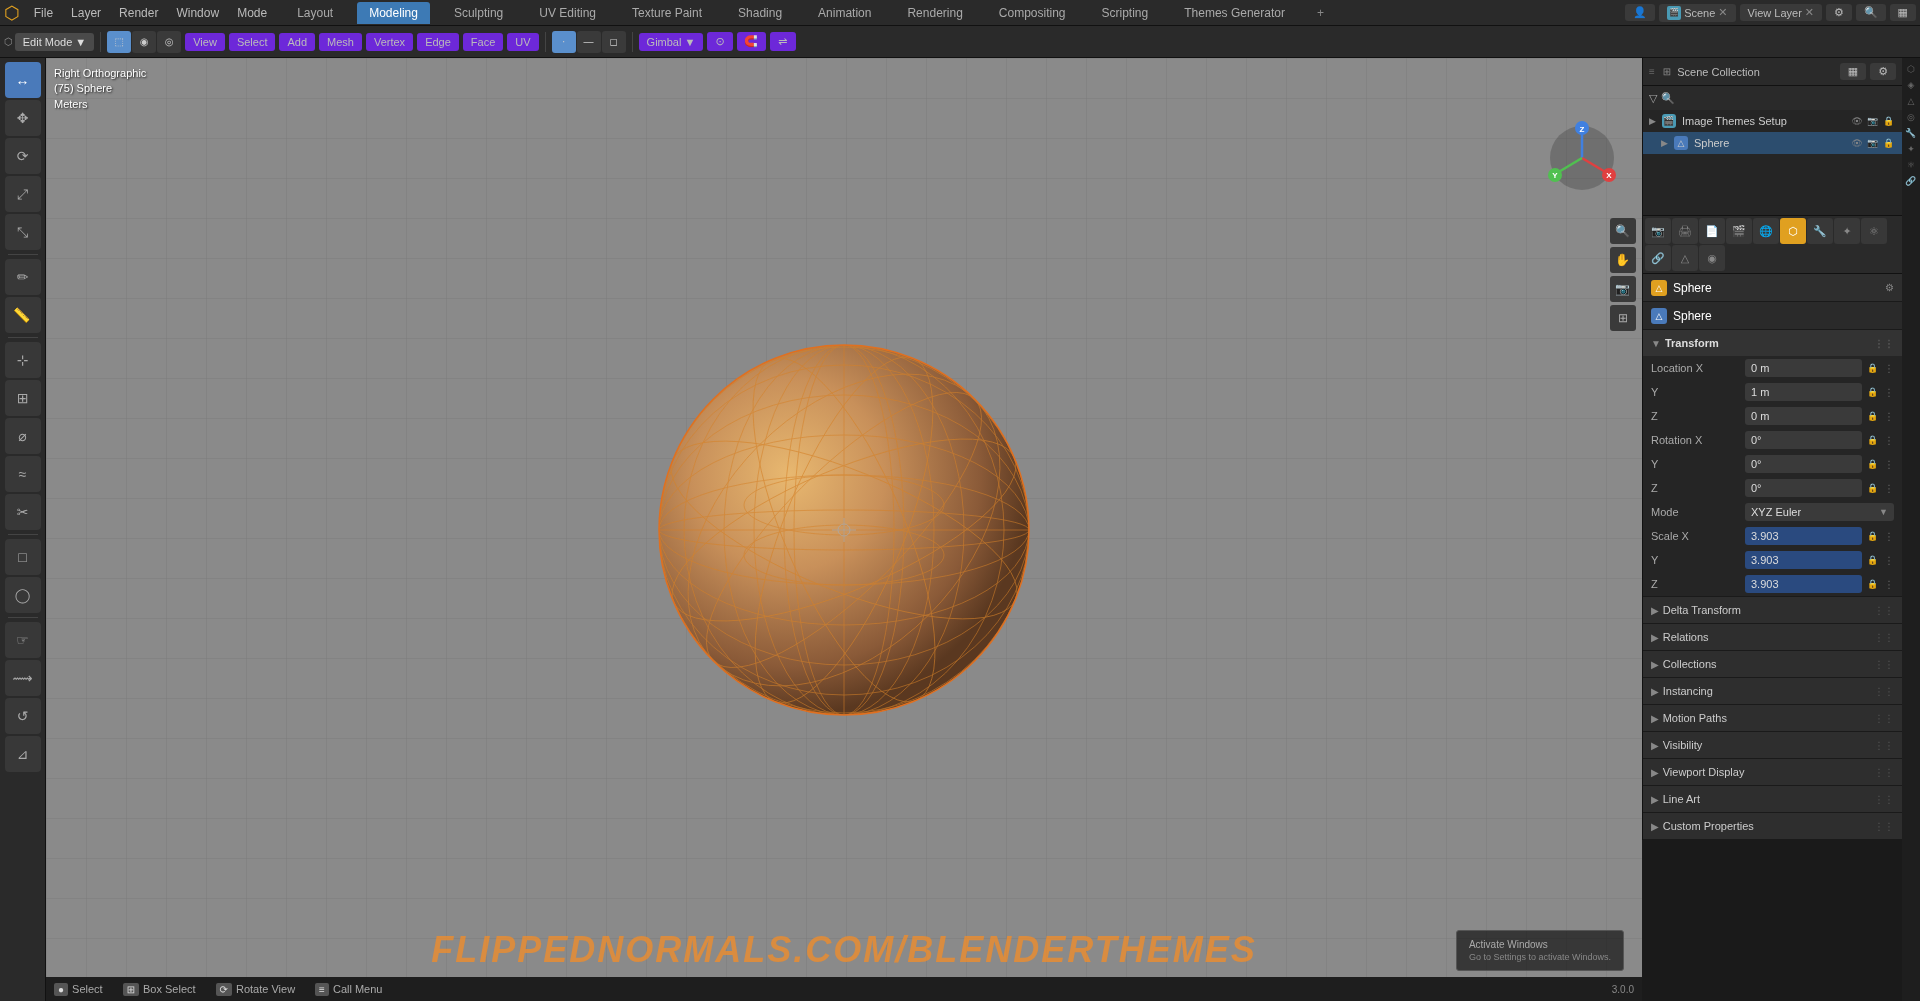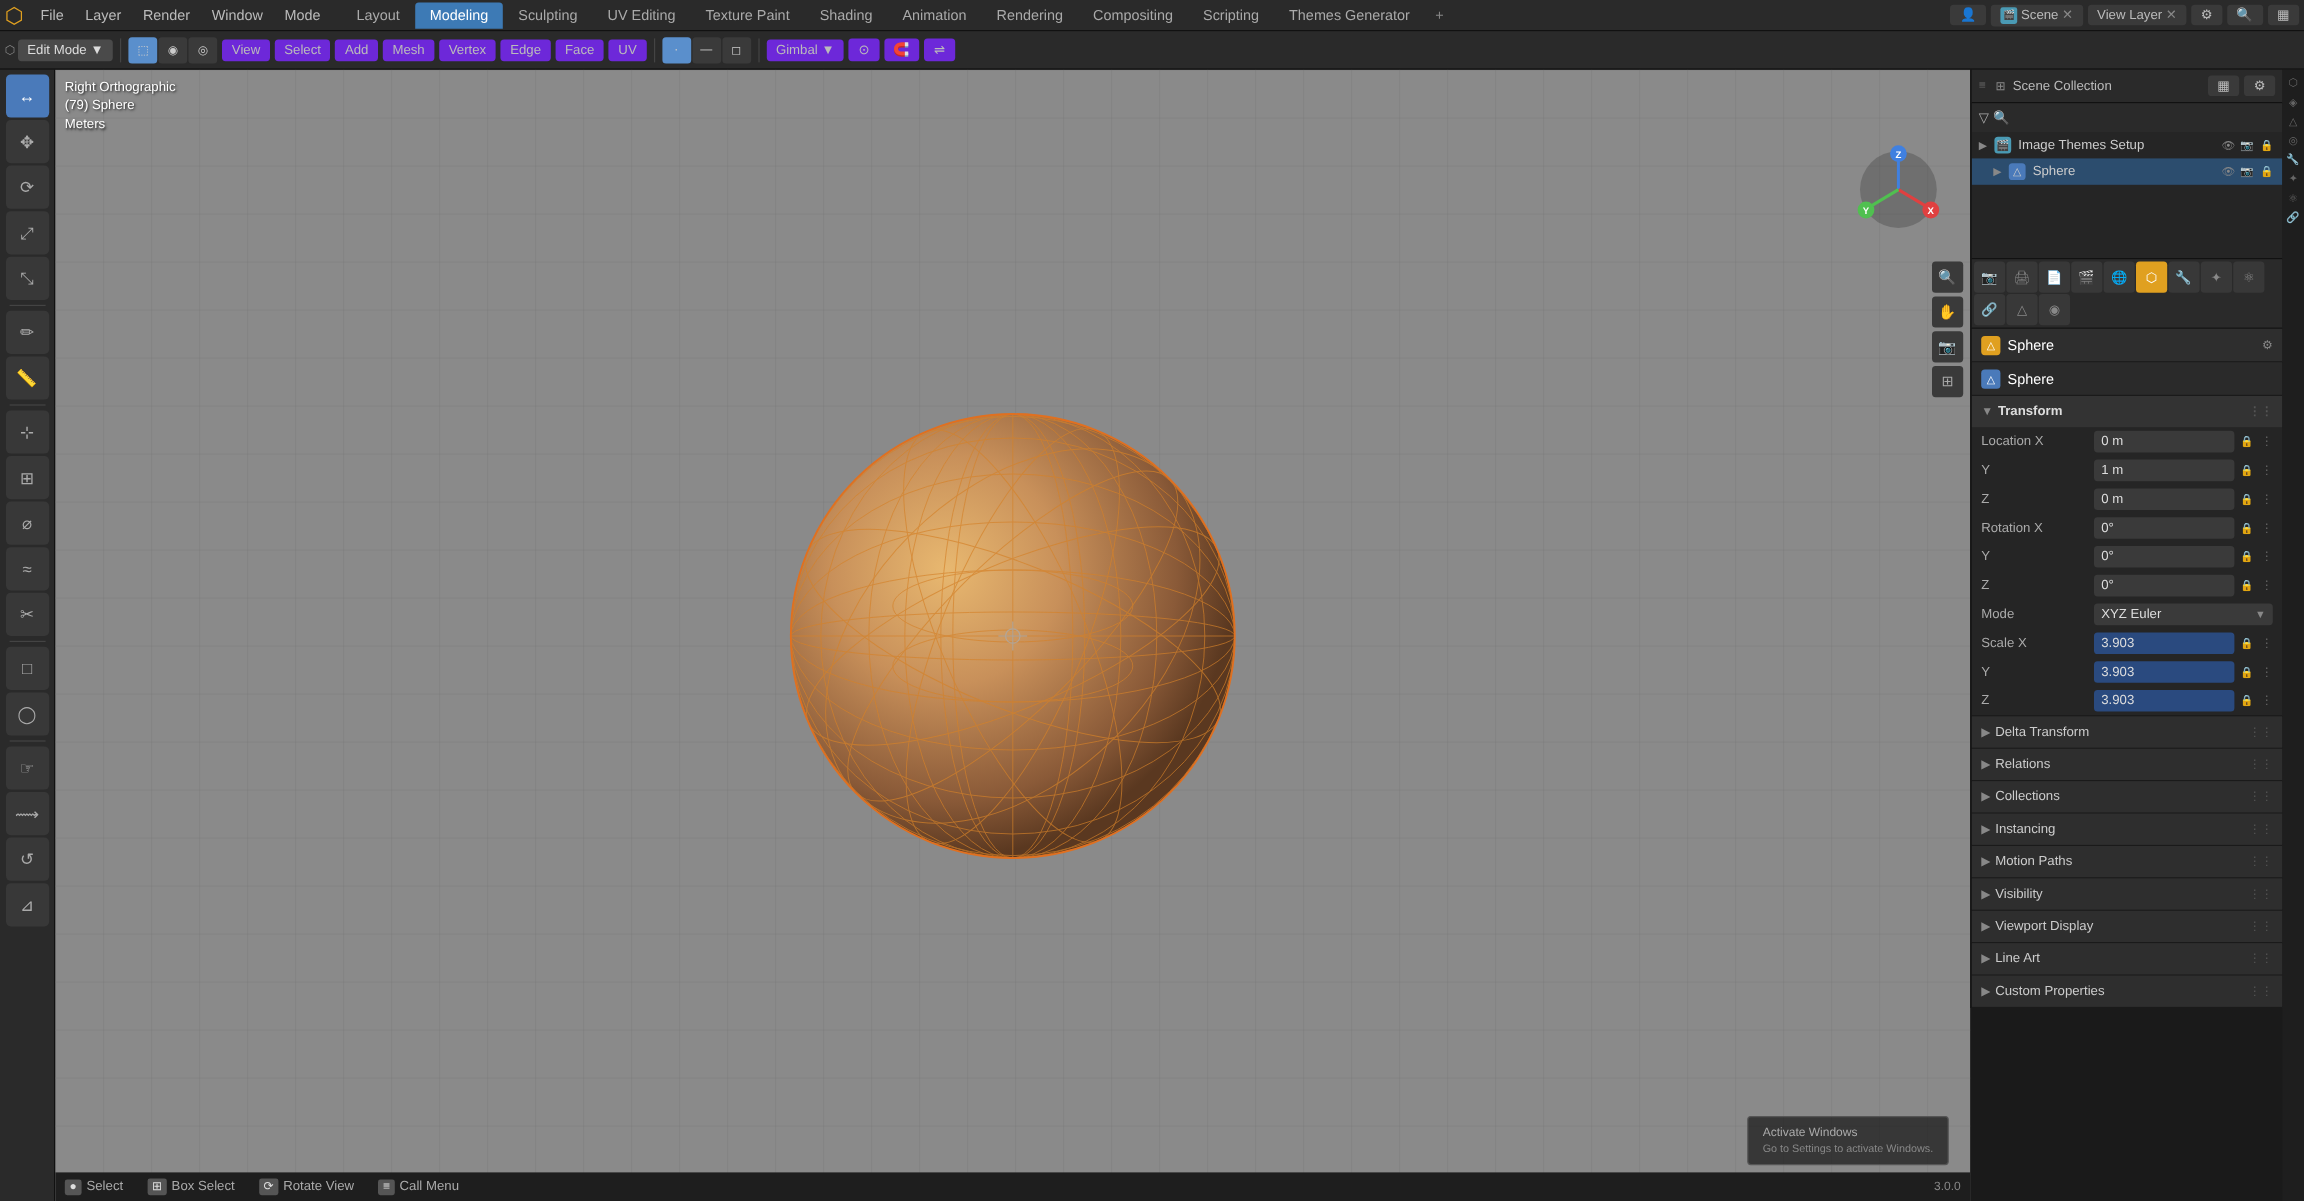--- a/index.html
+++ b/index.html
@@ -550,21 +550,21 @@
 <body>
 
 <div id="top-menu">
   <span style="font-size:18px; margin-right:4px; color:#e0a020;">⬡</span>
   <span class="top-menu-item">File</span>
   <span class="top-menu-item">Layer</span>
   <span class="top-menu-item">Render</span>
   <span class="top-menu-item">Window</span>
   <span class="top-menu-item">Mode</span>
 
-  <div style="display:flex; gap:1px; margin-left:8px; align-items:center;">
+  <div style="display:flex; gap:12px; margin-left:8px; align-items:center;">
     <span class="ws-tab">Layout</span>
     <span class="ws-tab ws-tab-active">Modeling</span>
     <span class="ws-tab">Sculpting</span>
     <span class="ws-tab">UV Editing</span>
     <span class="ws-tab">Texture Paint</span>
     <span class="ws-tab">Shading</span>
     <span class="ws-tab">Animation</span>
     <span class="ws-tab">Rendering</span>
     <span class="ws-tab">Compositing</span>
     <span class="ws-tab">Scripting</span>
@@ -707,21 +707,21 @@
         <g stroke="#aaa" stroke-width="1" opacity="0.8">
           <line x1="178" y1="190" x2="202" y2="190"></line>
           <line x1="190" y1="178" x2="190" y2="202"></line>
           <circle cx="190" cy="190" r="6" fill="none"></circle>
         </g>
       </svg>
     </div>
 
     <div id="viewport-info">
       <div>Right Orthographic</div>
-      <div>(79) Sphere</div>
+      <div>(75) Sphere</div>
       <div>Meters</div>
     </div>
 
     <div id="gizmo">
       <svg viewBox="0 0 80 80" xmlns="http://www.w3.org/2000/svg">
         <circle cx="40" cy="40" r="32" fill="rgba(50,50,50,0.3)"></circle>
 
         <line x1="40" y1="40" x2="40" y2="12" stroke="#4080e0" stroke-width="2.5"></line>
         <circle cx="40" cy="10" r="7" fill="#4080e0"></circle>
         <text x="40" y="14" text-anchor="middle" fill="white" font-size="8" font-weight="bold">Z</text>
@@ -736,20 +736,21 @@
       </svg>
     </div>
 
     <div id="vp-right-tools">
       <div class="vp-tool-btn">🔍</div>
       <div class="vp-tool-btn">✋</div>
       <div class="vp-tool-btn">📷</div>
       <div class="vp-tool-btn">⊞</div>
     </div>
 
+    <div id="watermark">FLIPPEDNORMALS.COM/BLENDERTHEMES</div>
 
     <div id="win-activate">
       <div>Activate Windows</div>
       <div style="font-size:9px; color:#888; margin-top:2px;">Go to Settings to activate Windows.</div>
     </div>
 
     <div id="status-bar">
       <div class="status-item">
         <span style="background:#555; padding:1px 4px; border-radius:2px; color:#ddd; font-size:10px;">●</span>
         <span>Select</span>

